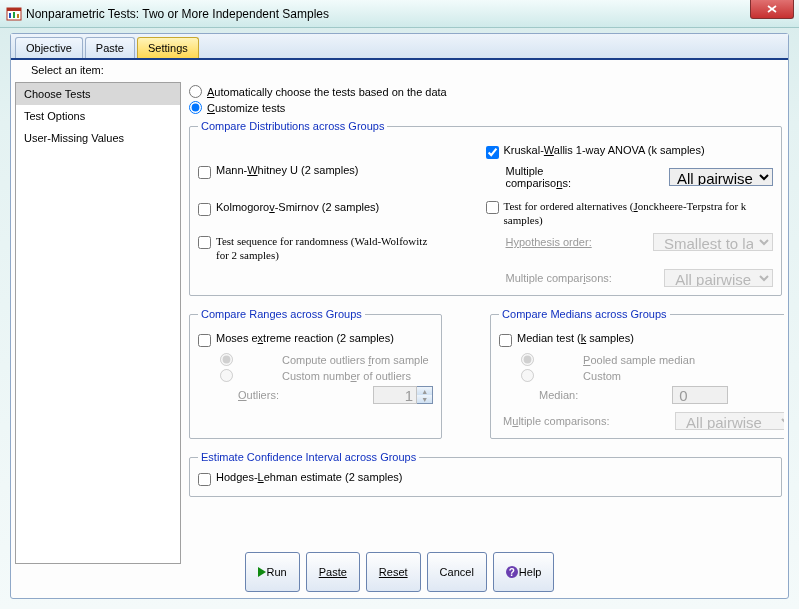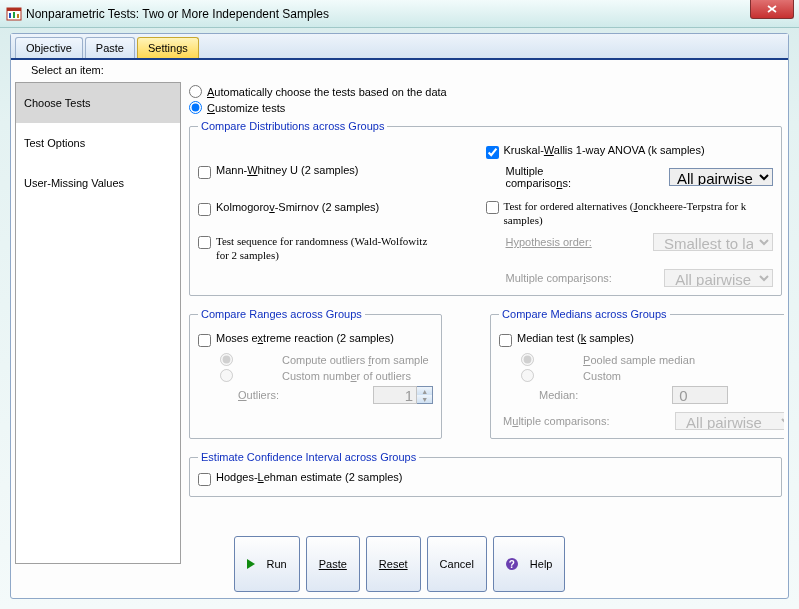--- a/index.html
+++ b/index.html
@@ -8,42 +8,42 @@
   .titlebar .icon{width:16px;height:16px;margin-right:4px;display:flex;align-items:center;justify-content:center;}
   .title{font-size:12px;}
   .close{position:absolute;top:0;right:5px;width:42px;height:18px;background:linear-gradient(to bottom,#e07070,#c63030);border:1px solid #803030;border-top:none;border-radius:0 0 3px 3px;color:#fff;display:flex;align-items:center;justify-content:center;font-size:11px;font-weight:bold;}
   .outer{position:absolute;left:10px;top:33px;right:10px;bottom:10px;border:1px solid #8fa8c8;border-radius:3px;background:#fdfdfd;}
   .tabrow{height:24px;background:linear-gradient(to bottom,#eef4fb,#d6e4f2);border-bottom:2px solid #1a3f8a;display:flex;align-items:flex-end;padding-left:4px;}
   .tab{height:20px;padding:0 10px;border:1px solid #9bb0cc;border-bottom:none;margin-right:2px;display:flex;align-items:center;border-radius:3px 3px 0 0;background:linear-gradient(to bottom,#f0f6fd,#d8e6f4);cursor:default;}
   .tab.active{background:linear-gradient(to bottom,#fff4b8,#ffd852);border-color:#c8a830;}
   .subhead{padding:4px 6px 2px 20px;}
   .content{position:absolute;left:4px;top:48px;right:4px;bottom:34px;display:flex;}
   .sidebar{width:164px;border:1px solid #a0a0a0;background:#fff;margin-right:6px;}
-  .side-item{padding:14px 8px;}
+  .side-item{padding:5px 8px;}
   .side-item.sel{background:#d8d8d8;}
   .main{flex:1;overflow:hidden;position:relative;}
   .rrow{display:flex;align-items:center;margin:3px 0 3px 2px;}
   input[type=radio],input[type=checkbox]{margin:0 5px 0 0;vertical-align:middle;}
   fieldset{border:1px solid #b0b8c0;border-radius:2px;margin:6px 2px;padding:6px 8px 8px 8px;}
   legend{color:#1030c0;padding:0 3px;}
   .und{text-decoration:underline;}
   .row{display:flex;align-items:center;gap:44px;}
   .half{width:50%;}
   .sub{margin-left:22px;color:#9a9a9a;}
   .sub .row{margin:3px 0;}
   select,input[type=text]{font-family:inherit;font-size:15px;border:1px solid #7a90b0;height:18px;box-sizing:border-box;padding:0 3px;}
   select.small{width:120px;}
   select.dis,input.dis{background:#f0f0f0;color:#9a9a9a;border-color:#c4c4c4;padding-left:6px;}
   .lbl-dis{color:#9a9a9a;}
   .spn{display:inline-flex;align-items:stretch;}
   .spn input{width:44px;text-align:right;padding-right:3px;}
   .spnbtns{display:flex;flex-direction:column;width:15px;border:1px solid #7a90b0;border-left:none;}
   .spnbtns span{flex:1;display:flex;align-items:center;justify-content:center;font-size:7px;background:linear-gradient(#eef4fb,#cfe0f2);}
   .btnbar{position:absolute;left:0;right:0;bottom:6px;display:flex;justify-content:center;gap:6px;}
-  .btn{height:22px;padding:16px 12px;border:1px solid #6a84b0;border-radius:3px;background:linear-gradient(to bottom,#fefefe,#dfe8f4);display:inline-flex;align-items:center;gap:12px;cursor:default;}
+  .btn{height:22px;padding:8px 12px;border:1px solid #6a84b0;border-radius:3px;background:linear-gradient(to bottom,#fefefe,#dfe8f4);display:inline-flex;align-items:center;gap:1px;cursor:default;}
   .btn .tri-run{width:0;height:0;border-top:5px solid transparent;border-bottom:5px solid transparent;border-left:8px solid #108a10;}
   .help-ico{width:12px;height:12px;border-radius:50%;background:#6a3fb0;color:#fff;display:flex;align-items:center;justify-content:center;font-weight:bold;font-size:10px;}
   .cbrow{display:flex;align-items:flex-start;margin:6px 0;}
   .cbrow input{margin-top:2px;}
   .twoLine{line-height:14px;font-family:Liberation Serif, serif;}
   .mcLabel{display:inline-block;width:128px;}
 </style>
 </head>
 <body>
 

